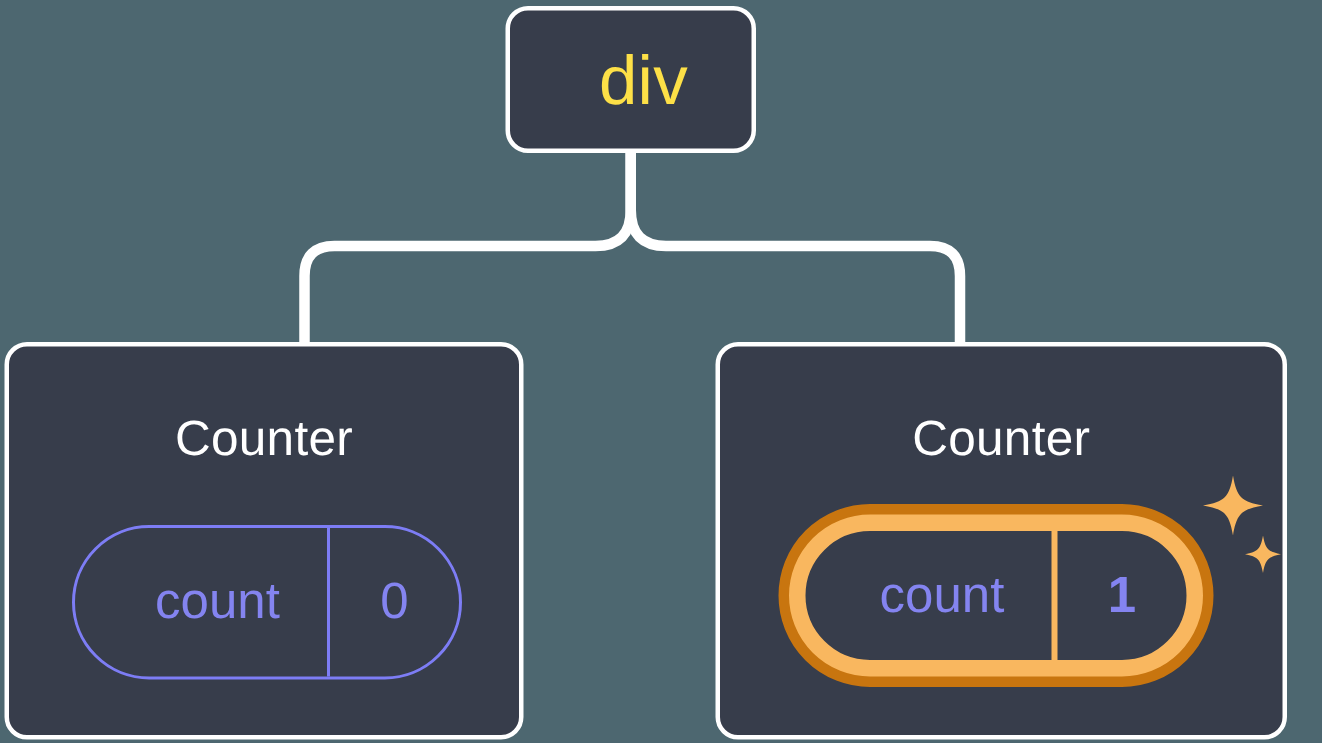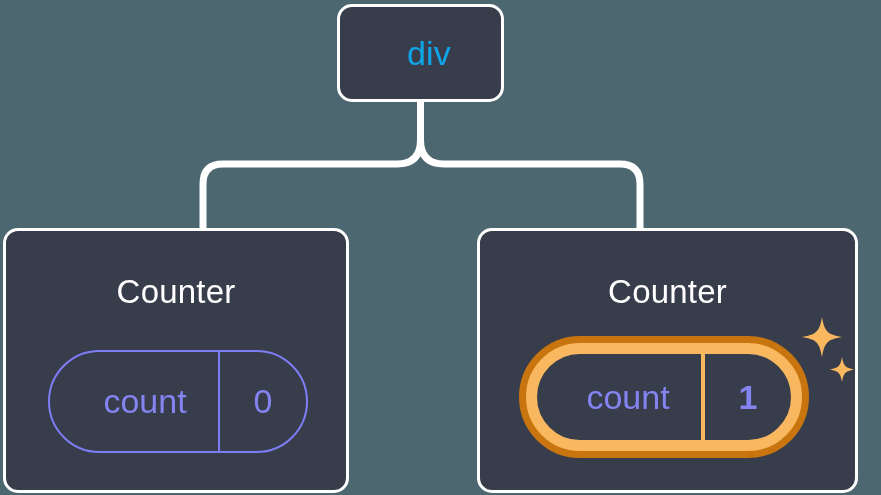--- a/index.html
+++ b/index.html
@@ -42,22 +42,22 @@
   #node-div {
     left: 337px;
     top: 4px;
     width: 167px;
     height: 98px;
     display: flex;
     align-items: center;
     justify-content: center;
   }
   .div-label {
-    color: #0ea5e9;
-    font-size: 34px;
+    color: #fde047;
+    font-size: 46px;
     line-height: 1;
     letter-spacing: 0.2px;
     margin-left: 17px;
   }
 
   #node-counter-left {
     left: 3px;
     top: 228px;
     width: 346px;
     height: 265px;

